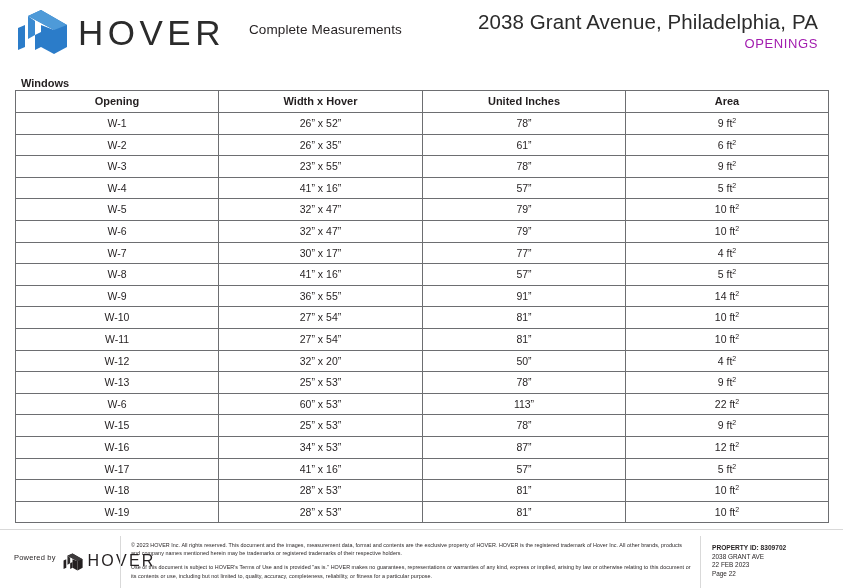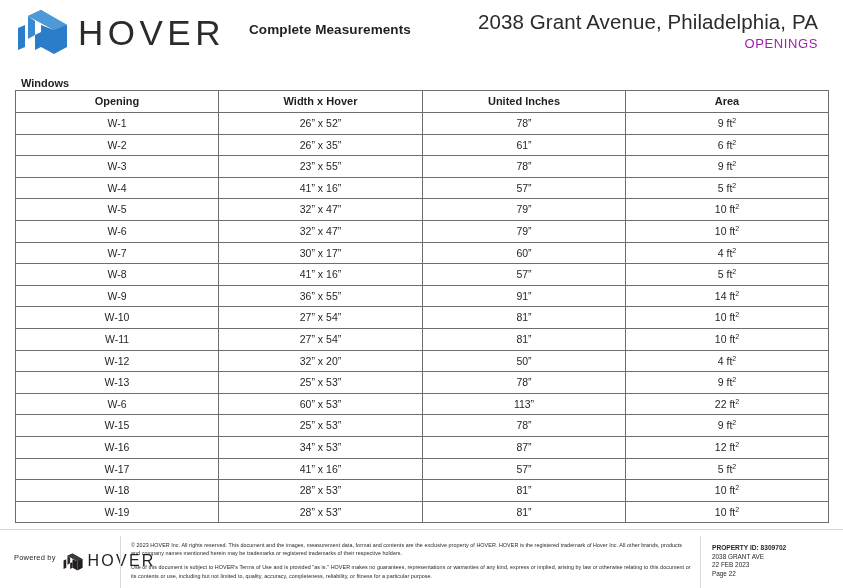--- a/index.html
+++ b/index.html
@@ -36,21 +36,21 @@
     font-weight: 400;
     color: #2b2b2b;
     margin-left: 10px;
     line-height: 1;
     font-family: "Liberation Sans", sans-serif;
   }
   .doc-subtitle {
     position: absolute;
     left: 249px; top: 22px;
     font-size: 13.5px;
-    font-weight: bold;
+    font-weight: normal;
     color: #231f20;
     letter-spacing: 0.1px;
   }
   .addr-block {
     position: absolute;
     right: 25px; top: 10px;
     text-align: right;
   }
   .addr-line {
     font-size: 20.5px;
@@ -249,21 +249,21 @@
         </tr>
         <tr>
           <td>W-6</td>
           <td>32” x 47”</td>
           <td>79”</td>
           <td><span>10</span> <span>ft</span><sup>2</sup></td>
         </tr>
         <tr>
           <td>W-7</td>
           <td>30” x 17”</td>
-          <td>60”</td>
+          <td>77”</td>
           <td><span>4</span> <span>ft</span><sup>2</sup></td>
         </tr>
         <tr>
           <td>W-8</td>
           <td>41” x 16”</td>
           <td>57”</td>
           <td><span>5</span> <span>ft</span><sup>2</sup></td>
         </tr>
         <tr>
           <td>W-9</td>

